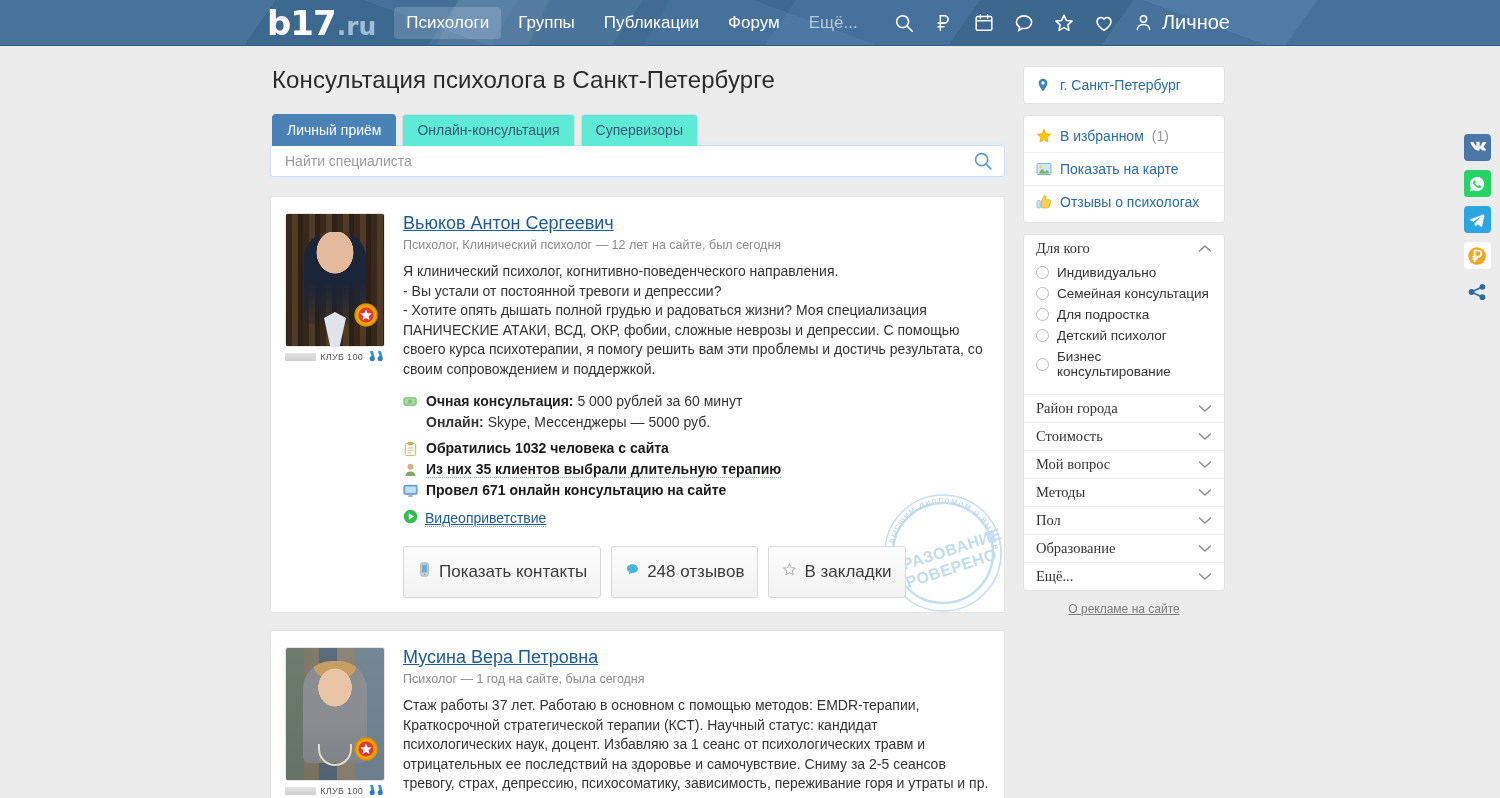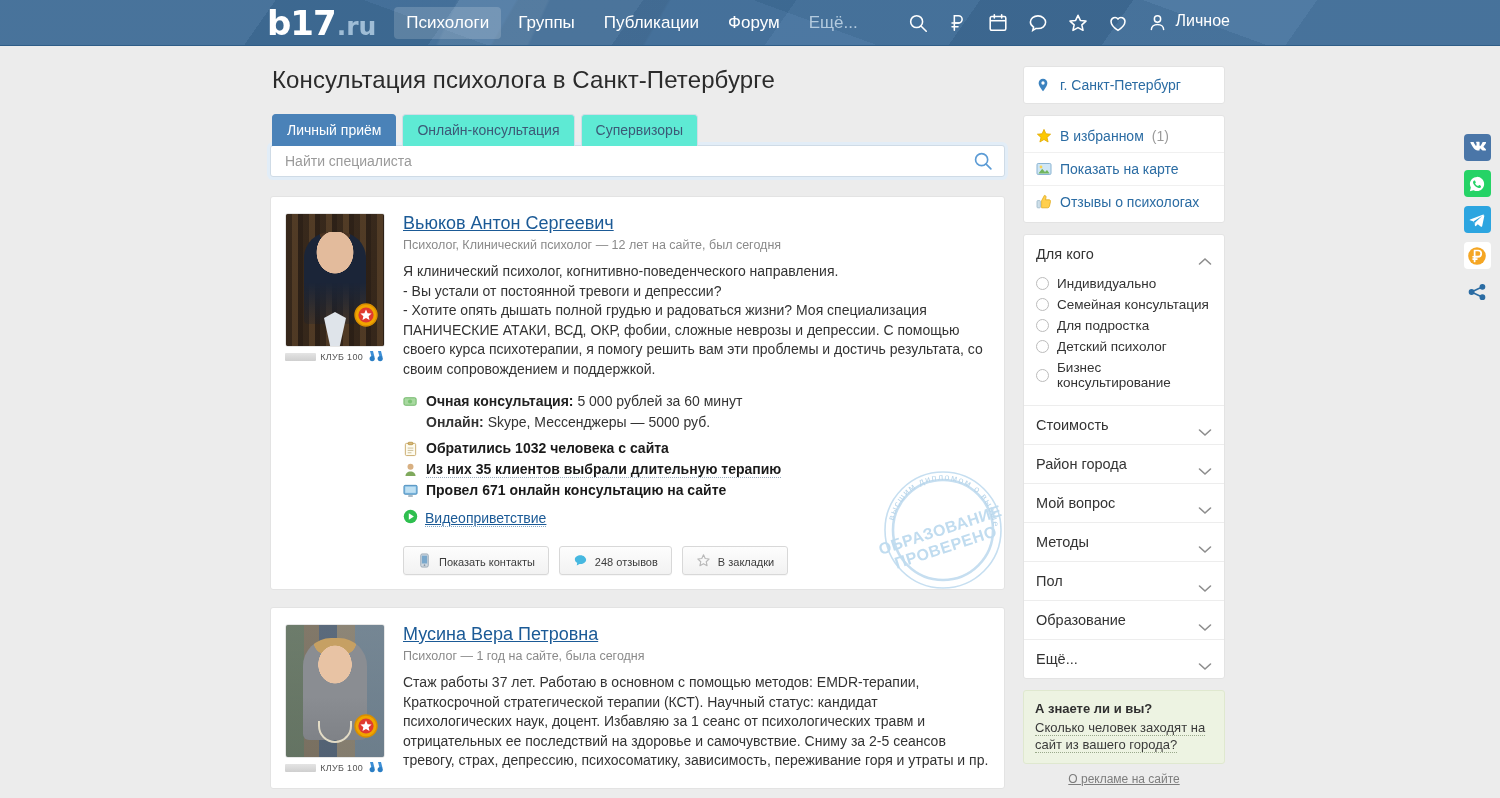--- a/index.html
+++ b/index.html
@@ -43,21 +43,21 @@
   .mainnav a {
     color:#ffffff; text-decoration:none; font-size:17px; padding:6px 12px;
     border-radius:4px; white-space:nowrap;
   }
   .mainnav a.active { background:rgba(255,255,255,.17); }
   .mainnav a.dim { color:#b3cade; }
 
   .hdr-icons { margin-left:auto; margin-right:270px; display:flex; align-items:center; gap:18px; }
   .hdr-icons .ic { width:22px; height:22px; display:block; }
   .hdr-icons svg { display:block; }
-  .hdr-personal { display:flex; align-items:flex-start; gap:7px; color:#fff; font-size:16px; text-decoration:none; }
+  .hdr-personal { display:flex; align-items:flex-end; gap:7px; color:#fff; font-size:20px; text-decoration:none; }
 
   
   .page { position:relative; width:1500px; padding-top:20px; }
   .wrap { width:960px; margin:0 auto; display:flex; gap:18px; align-items:flex-start; }
   .col-main { width:735px; }
   .col-side { width:202px; }
 
   h1.page-title {
     font-size:24px; font-weight:400; color:#2b2b2b; margin:0 0 20px 2px;
     letter-spacing:.1px;
@@ -168,24 +168,24 @@
   .dotted { border-bottom:1px dotted #9ab; }
 
   .videolink {
     margin-top:10px; display:flex; align-items:center; gap:7px;
     font-size:14px; color:#1b5a96; cursor:pointer;
   }
   .videolink span.t { border-bottom:1px dotted #7fa6c6; }
 
   .btn-row { margin-top:19px; display:flex; gap:10px; }
   .btn {
-    display:flex; align-items:flex-end; gap:7px;
+    display:flex; align-items:flex-start; gap:7px;
     background:linear-gradient(#fdfdfd,#f2f2f2);
     border:1px solid #d8d8d8; border-radius:3px;
-    padding:6px 13px; font-size:11px; color:#3c3c3c; cursor:pointer;
+    padding:15px 13px; font-size:17px; color:#3c3c3c; cursor:pointer;
     box-shadow:0 1px 0 rgba(0,0,0,.03);
     white-space:nowrap;
   }
   .btn .bi { width:15px; height:15px; flex:none; }
 
   .seal {
     position:absolute; right:-14px; bottom:-16px; width:150px; height:150px;
     opacity:.85; pointer-events:none; z-index:1;
   }
 
@@ -198,22 +198,22 @@
   .sb-link {
     display:flex; align-items:center; gap:8px; padding:8px 12px; font-size:14px;
     color:#2b6ca3; cursor:pointer; border-bottom:1px solid #f0f0f0;
   }
   .sb-link:last-child { border-bottom:none; }
   .sb-ico { width:16px; height:16px; flex:none; }
 
   .facet { border-bottom:1px solid #ededed; }
   .facet:last-child { border-bottom:none; }
   .facet-head {
-    display:flex; align-items:flex-end; justify-content:space-between;
-    padding:11px 12px; font-size:14.5px; color:#333; cursor:pointer;
+    display:flex; align-items:flex-start; justify-content:space-between;
+    padding:5px 12px; font-size:14.5px; color:#333; cursor:pointer;font-family:Liberation Serif, serif;
   }
   .chev { width:14px; height:9px; flex:none; color:#8d8d8d; }
   .facet-body { padding:0 12px 12px; }
   .radio-row { display:flex; align-items:center; gap:8px; padding:3px 0; font-size:13.5px; color:#333; cursor:pointer; }
   .radio { width:13px; height:13px; border:1px solid #bcbcbc; border-radius:50%; background:#fff; flex:none; }
 
   .promo {
     background:#edf3e2; border:1px solid #dfe8cf; border-radius:3px;
     padding:10px 11px; margin-bottom:8px;
   }
@@ -578,32 +578,32 @@
             </label>
             <label class="radio-row">
               <span class="radio"></span>
               <span>Бизнес консультирование</span>
             </label>
           </div>
         </div>
 
         <div class="facet">
           <div class="facet-head">
-            <span>Стоимость</span>
+            <span>Район города</span>
             <span class="chev">
               <svg viewBox="0 0 14 9" width="14" height="9" fill="none" stroke="#8d8d8d" stroke-width="1.6" stroke-linecap="round">
                   <polyline points="1.5,2 7,7 12.5,2"></polyline>
                 </svg>
             </span>
           </div>
         </div>
 
         <div class="facet">
           <div class="facet-head">
-            <span>Район города</span>
+            <span>Стоимость</span>
             <span class="chev">
               <svg viewBox="0 0 14 9" width="14" height="9" fill="none" stroke="#8d8d8d" stroke-width="1.6" stroke-linecap="round">
                   <polyline points="1.5,2 7,7 12.5,2"></polyline>
                 </svg>
             </span>
           </div>
         </div>
 
         <div class="facet">
           <div class="facet-head">
@@ -655,26 +655,20 @@
             <span class="chev">
               <svg viewBox="0 0 14 9" width="14" height="9" fill="none" stroke="#8d8d8d" stroke-width="1.6" stroke-linecap="round">
                   <polyline points="1.5,2 7,7 12.5,2"></polyline>
                 </svg>
             </span>
           </div>
         </div>
 
       </div>
 
-      <div class="promo">
-        <div class="promo-title">А знаете ли и вы?</div>
-        <div class="promo-text">
-          <span>Сколько человек заходят на сайт из вашего города?</span>
-        </div>
-      </div>
       <div class="promo-foot">О рекламе на сайте</div>
 
     </div>
   </div>
 
   <div class="social">
     <div class="soc vk">
       <svg viewBox="0 0 24 24" width="17" height="17" fill="#fff">
           <path d="M12.8 16.4h1.3s.4-.05.6-.3c.2-.22.2-.64.2-.64s-.03-1.8.8-2.07c.82-.26 1.87 1.74 2.98 2.5.84.58 1.48.45 1.48.45l2.98-.04s1.56-.1.82-1.32c-.06-.1-.43-.9-2.2-2.55-1.86-1.72-1.6-1.44.63-4.4 1.36-1.8 1.9-2.9 1.73-3.37-.16-.45-1.16-.33-1.16-.33l-3.34.02s-.25-.03-.43.08c-.18.1-.3.37-.3.37s-.53 1.4-1.23 2.6c-1.48 2.5-2.07 2.64-2.3 2.48-.57-.36-.43-1.46-.43-2.24 0-2.43.37-3.45-.72-3.7-.36-.1-.63-.15-1.56-.16-1.2-.01-2.2.004-2.77.28-.38.18-.67.6-.5.62.22.03.7.13.96.47.33.44.32 1.43.32 1.43s.19 2.75-.44 3.1c-.43.23-1.03-.25-2.35-2.54-.68-1.17-1.19-2.47-1.19-2.47s-.1-.24-.28-.37c-.22-.15-.52-.2-.52-.2l-3.18.02s-.48.01-.65.22c-.16.18-.01.57-.01.57s2.49 5.8 5.3 8.72c2.58 2.68 5.5 2.5 5.5 2.5z"></path>
         </svg>

